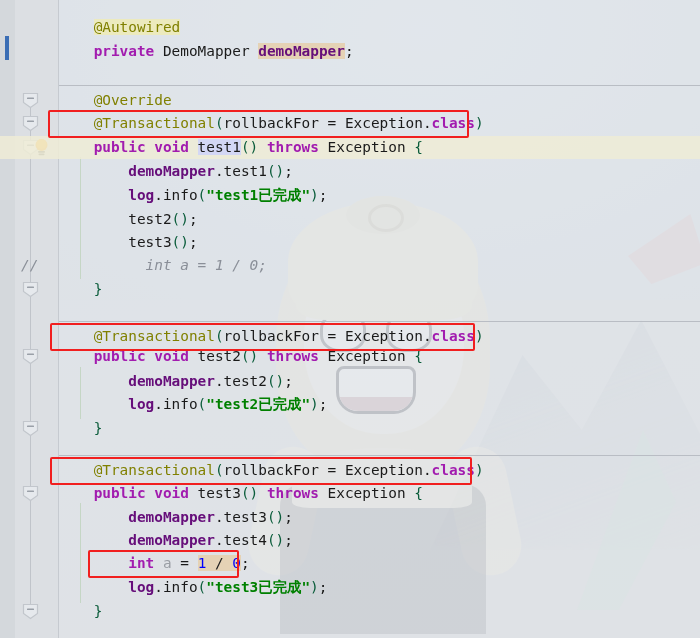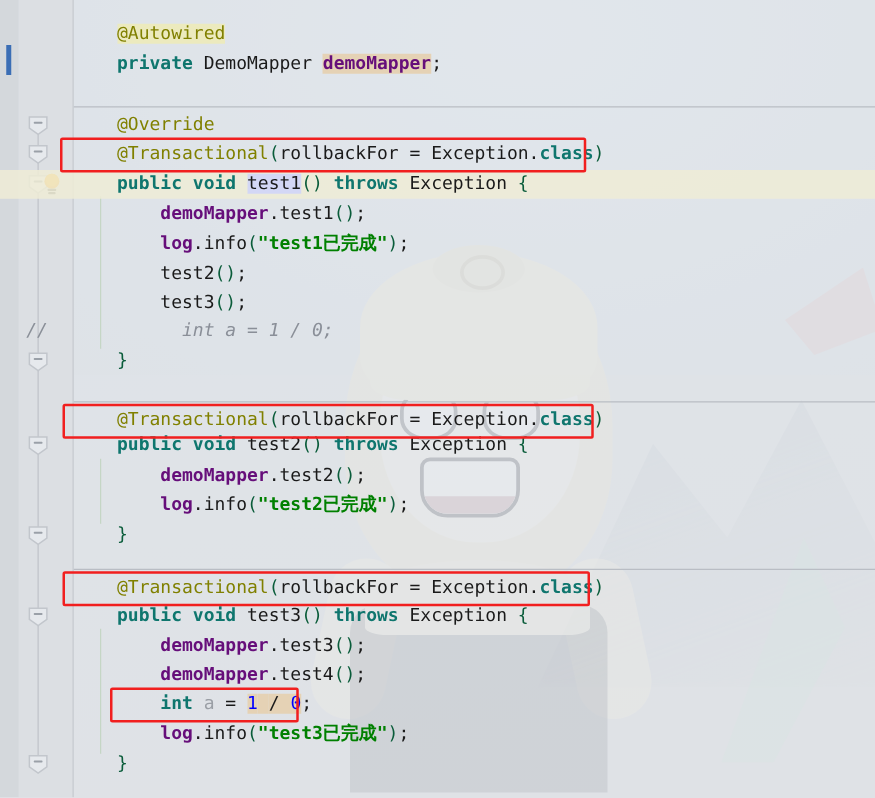--- a/index.html
+++ b/index.html
@@ -109,21 +109,21 @@
 
   
   .caretline{position:absolute;left:0;width:700px;height:23.4px;background:#efecd6;opacity:.85;}
 
   
   .sep{position:absolute;left:59px;width:641px;height:1px;background:#b9bdc4;}
   
   .guide{position:absolute;width:1px;background:#c5d6c5;}
 
   
-  .kw{color:#0f766e;font-weight:bold;}
+  .kw{color:#a21caf;font-weight:bold;}
   .anno{color:#808000;}
   .plain{color:#1a1a1a;}
   .field{color:#660e7a;font-weight:bold;}
   .str{color:#008000;font-weight:bold;}
   .num{color:#0000ff;}
   .paren{color:#0a5c3a;}
   .comment{color:#8a8f98;font-style:italic;}
   .gray{color:#9a9ea5;}
   .hl-anno{background:#eceabe;}
   .hl-field{background:#e5d2b5;}

